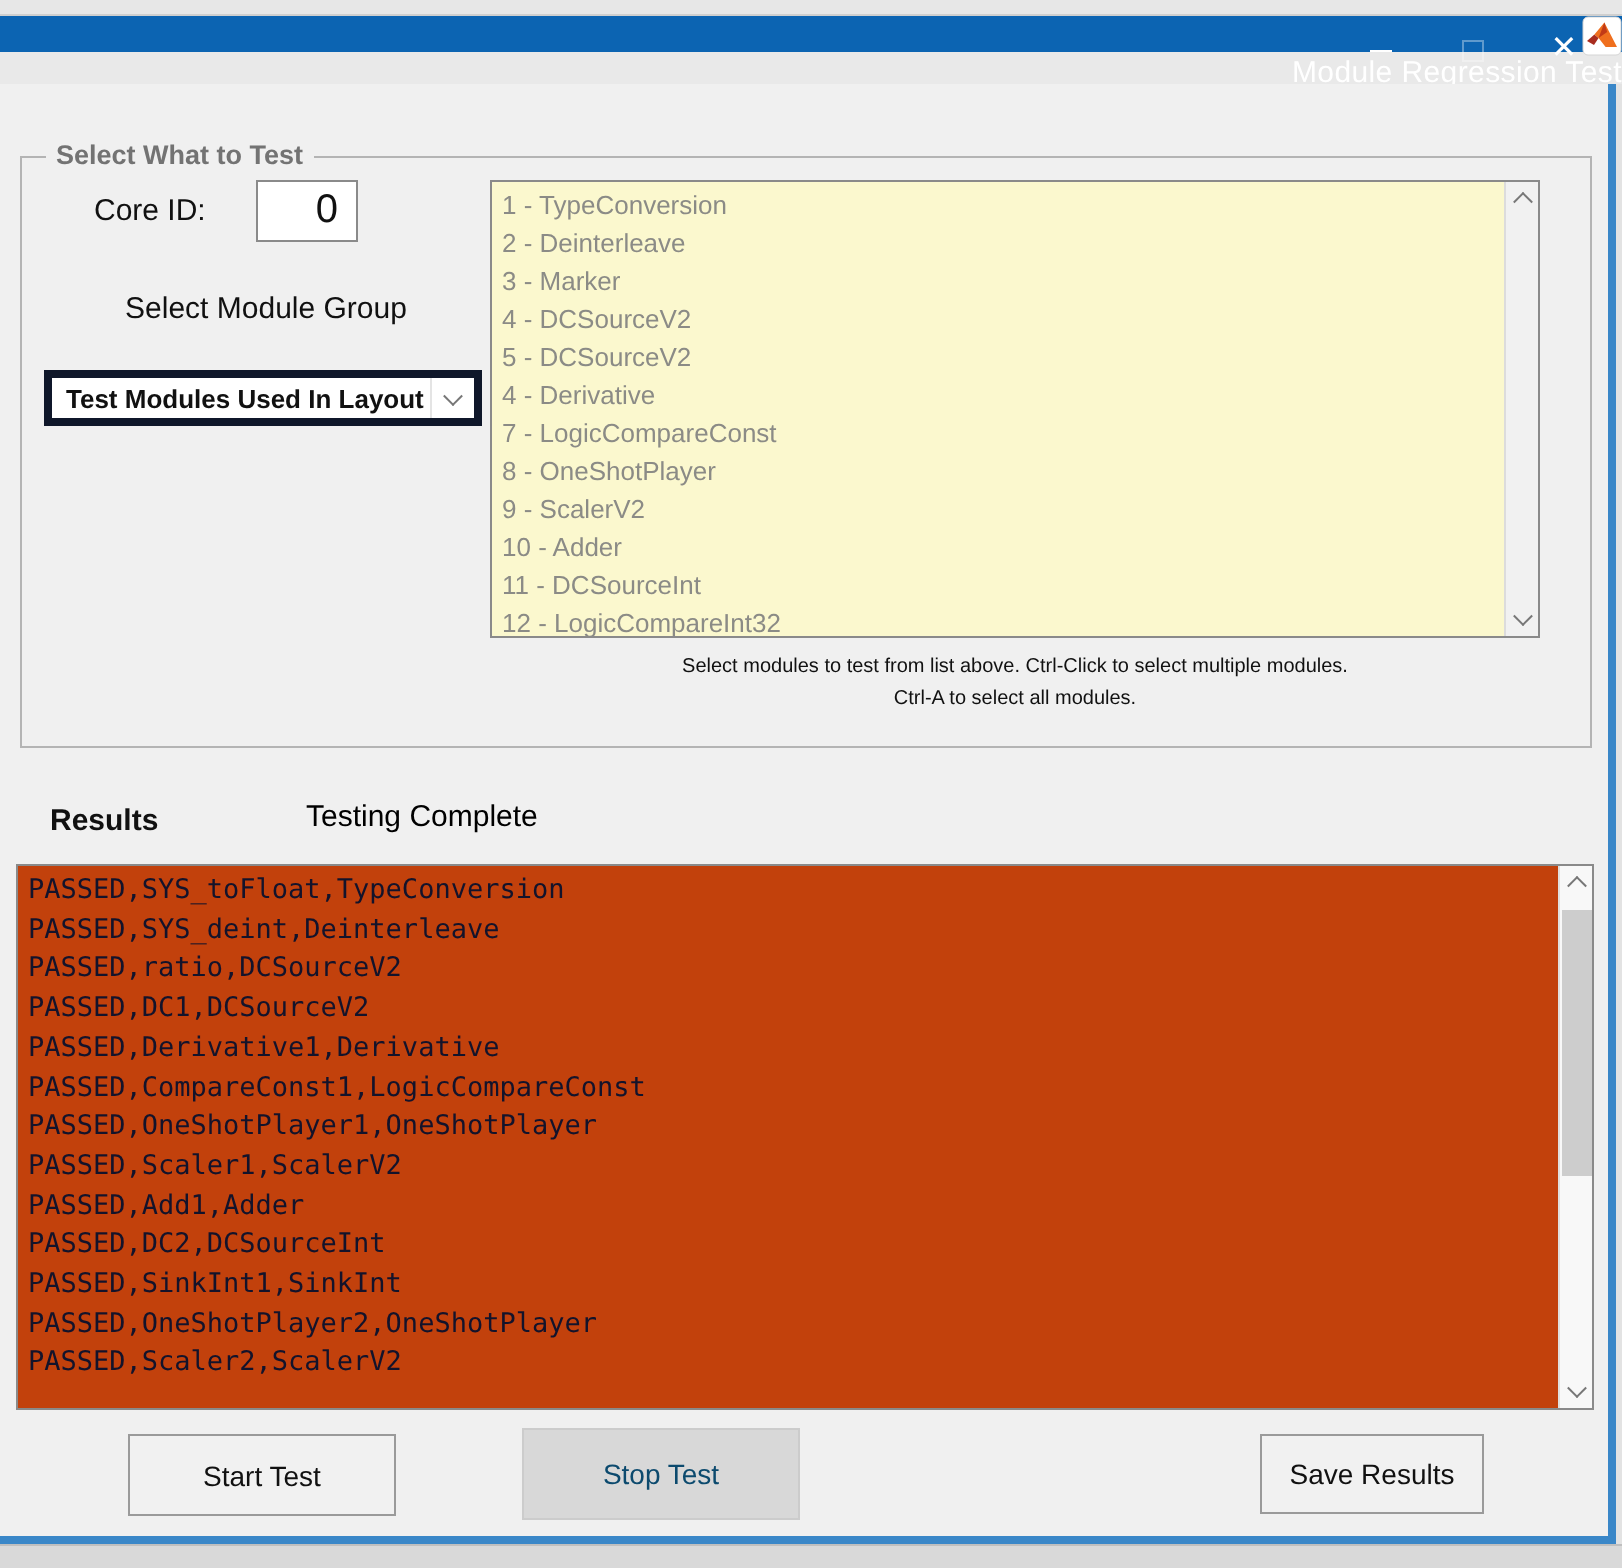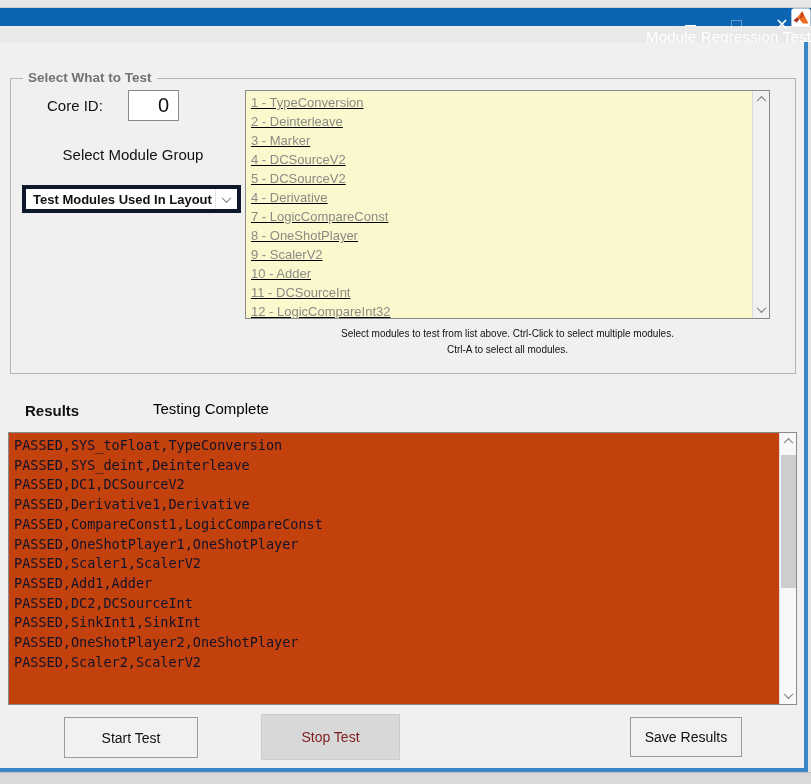--- a/index.html
+++ b/index.html
@@ -46,21 +46,21 @@
   .dropdown{left:22px;top:185px;width:219px;height:28px;background:#fff;border:4px solid #0f172a;
     display:flex;align-items:center;cursor:default;}
   .dropdown-text{font-size:13px;font-weight:bold;color:#111;margin-left:7px;white-space:nowrap;}
   .dropdown-arrow-zone{margin-left:auto;width:22px;height:100%;display:flex;align-items:center;justify-content:center;border-left:1px solid #e4e4e4;}
   .chev{display:inline-block;width:7px;height:7px;border-right:1.8px solid #777;border-bottom:1.8px solid #777;}
   .chev.down{transform:rotate(45deg) translate(-1px,-1px);}
   .chev.up{transform:rotate(-135deg) translate(-1px,-1px);}
 
   
   .module-list{left:245px;top:90px;width:525px;height:229px;background:var(--yellow);border:1px solid #8a8a8a;overflow:hidden;}
-  .module-items{position:absolute;left:0;top:2px;right:18px;text-decoration:underline;}
+  .module-items{position:absolute;left:0;top:2px;right:18px;}
   .module-item{font-size:13px;line-height:19px;color:#8b8b86;padding-left:5px;white-space:nowrap;}
   .vscroll{position:absolute;top:0;right:0;width:17px;height:100%;background:#f1f1f1;border-left:1px solid #dcdcdc;}
   .vscroll .arrow{position:absolute;left:0;width:17px;height:17px;display:flex;align-items:center;justify-content:center;}
   .vscroll .arrow.top{top:0;}
   .vscroll .arrow.bottom{bottom:0;}
   .vscroll .thumb{position:absolute;left:1px;width:15px;background:#cdcdcd;}
 
   .hint{left:245px;top:326px;width:525px;text-align:center;font-size:10px;color:#111;line-height:16px;}
 
   
@@ -69,21 +69,21 @@
   .results-box{left:8px;top:432px;width:789px;height:273px;background:#c2410c;border:1px solid #8a8a8a;overflow:hidden;}
   .results-lines{position:absolute;left:0;top:3px;right:18px;overflow:hidden;height:268px;}
   .result-line{font-family:"DejaVu Sans Mono","Liberation Mono",monospace;font-size:13.5px;line-height:19.7px;
     color:#13132b;padding-left:5px;white-space:nowrap;}
   .results-box .vscroll{background:#f8f8f8;border-left:1px solid #e0e0e0;}
 
   
   .btn{position:absolute;display:flex;align-items:center;justify-content:center;font-size:14px;color:#111;
     background:#f1f1f1;border:1px solid #9a9a9a;cursor:default;}
   .btn-start{left:64px;top:717px;width:134px;height:41px;}
-  .btn-stop{left:261px;top:714px;width:139px;height:46px;background:#d8d8d8;border:1px solid #cccccc;color:#7f1d1d;}
+  .btn-stop{left:261px;top:714px;width:139px;height:46px;background:#d8d8d8;border:1px solid #cccccc;color:#0c4a6e;}
   .btn-save{left:630px;top:717px;width:112px;height:40px;}
 </style>
 </head>
 <body>
 
 <div class="abs top-strip"></div>
 
 <div class="abs titlebar">
   <svg class="app-icon" viewBox="0 0 20 20">
     <rect x="0.5" y="0.5" width="19" height="19" rx="2.5" fill="#ffffff" stroke="#d5d5d5" stroke-width="0.5"></rect>
@@ -157,20 +157,21 @@
   <div>Ctrl-A to select all modules.</div>
 </div>
 
 <span class="abs results-label">Results</span>
 <span class="abs results-status">Testing Complete</span>
 
 <div class="abs results-box">
   <div class="results-lines">
       <div class="result-line">PASSED,SYS_toFloat,TypeConversion</div>
       <div class="result-line">PASSED,SYS_deint,Deinterleave</div>
+      <div class="result-line">PASSED,ratio,DCSourceV2</div>
       <div class="result-line">PASSED,DC1,DCSourceV2</div>
       <div class="result-line">PASSED,Derivative1,Derivative</div>
       <div class="result-line">PASSED,CompareConst1,LogicCompareConst</div>
       <div class="result-line">PASSED,OneShotPlayer1,OneShotPlayer</div>
       <div class="result-line">PASSED,Scaler1,ScalerV2</div>
       <div class="result-line">PASSED,Add1,Adder</div>
       <div class="result-line">PASSED,DC2,DCSourceInt</div>
       <div class="result-line">PASSED,SinkInt1,SinkInt</div>
       <div class="result-line">PASSED,OneShotPlayer2,OneShotPlayer</div>
       <div class="result-line">PASSED,Scaler2,ScalerV2</div>

